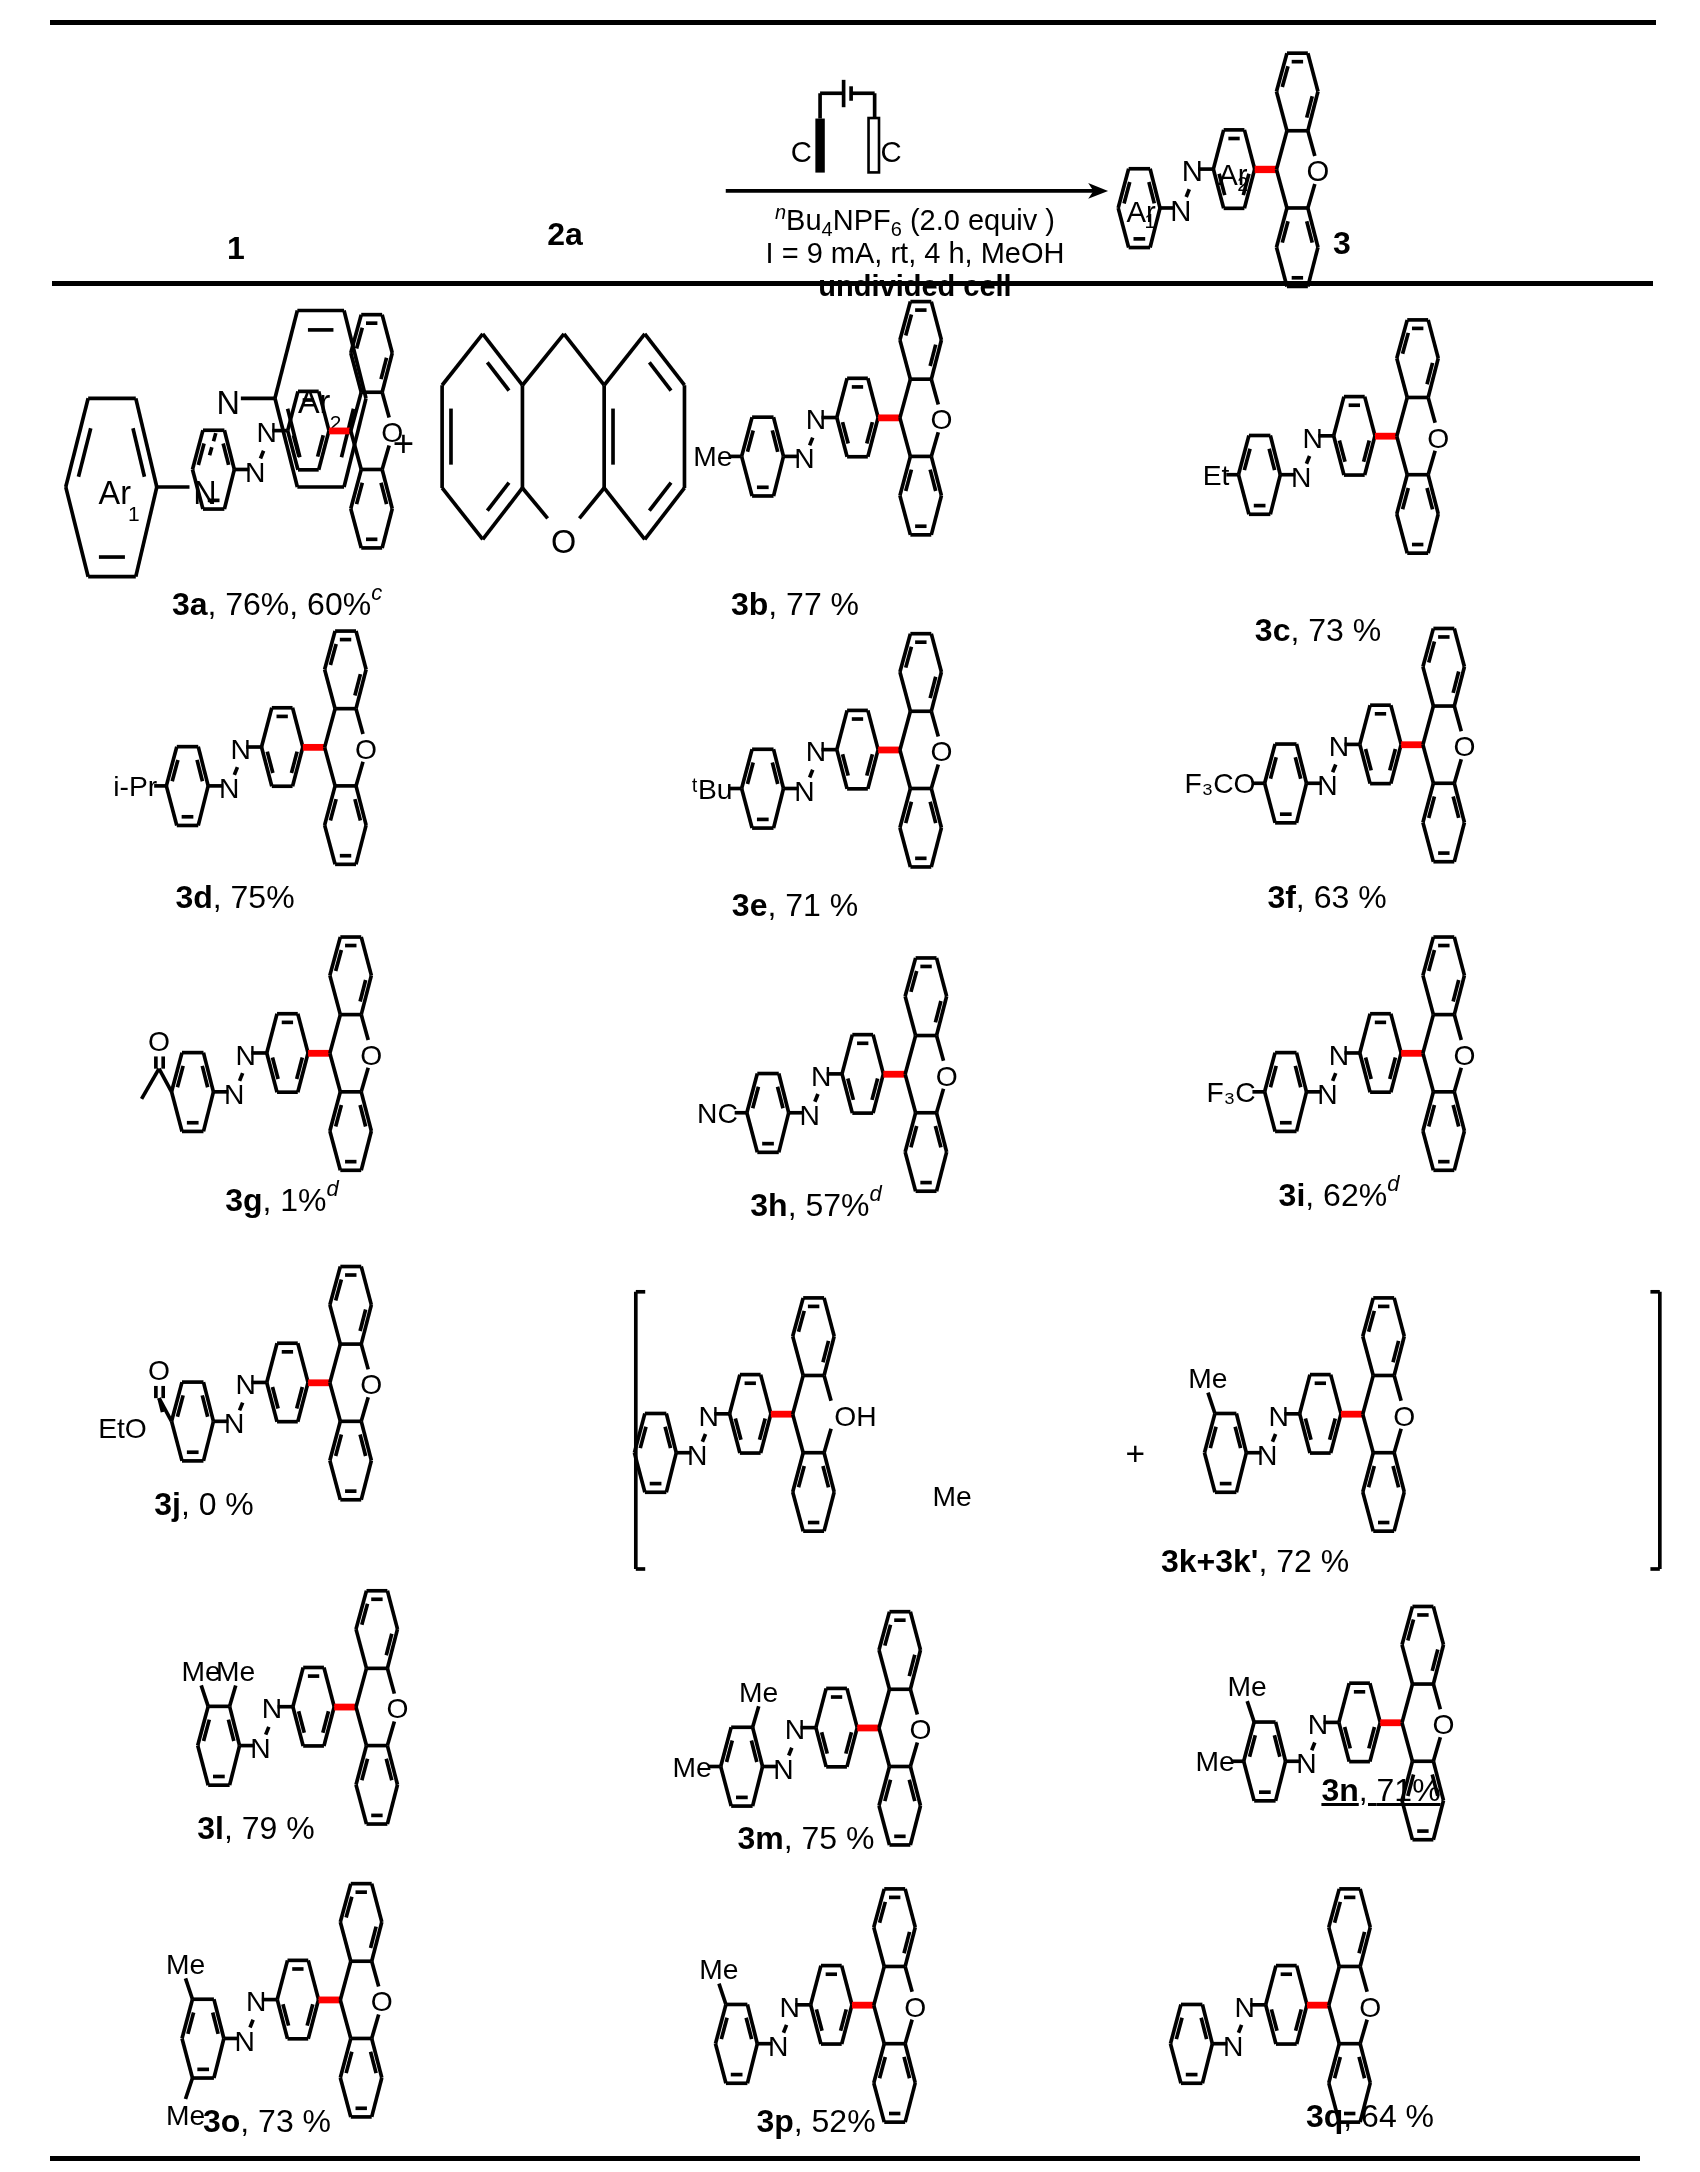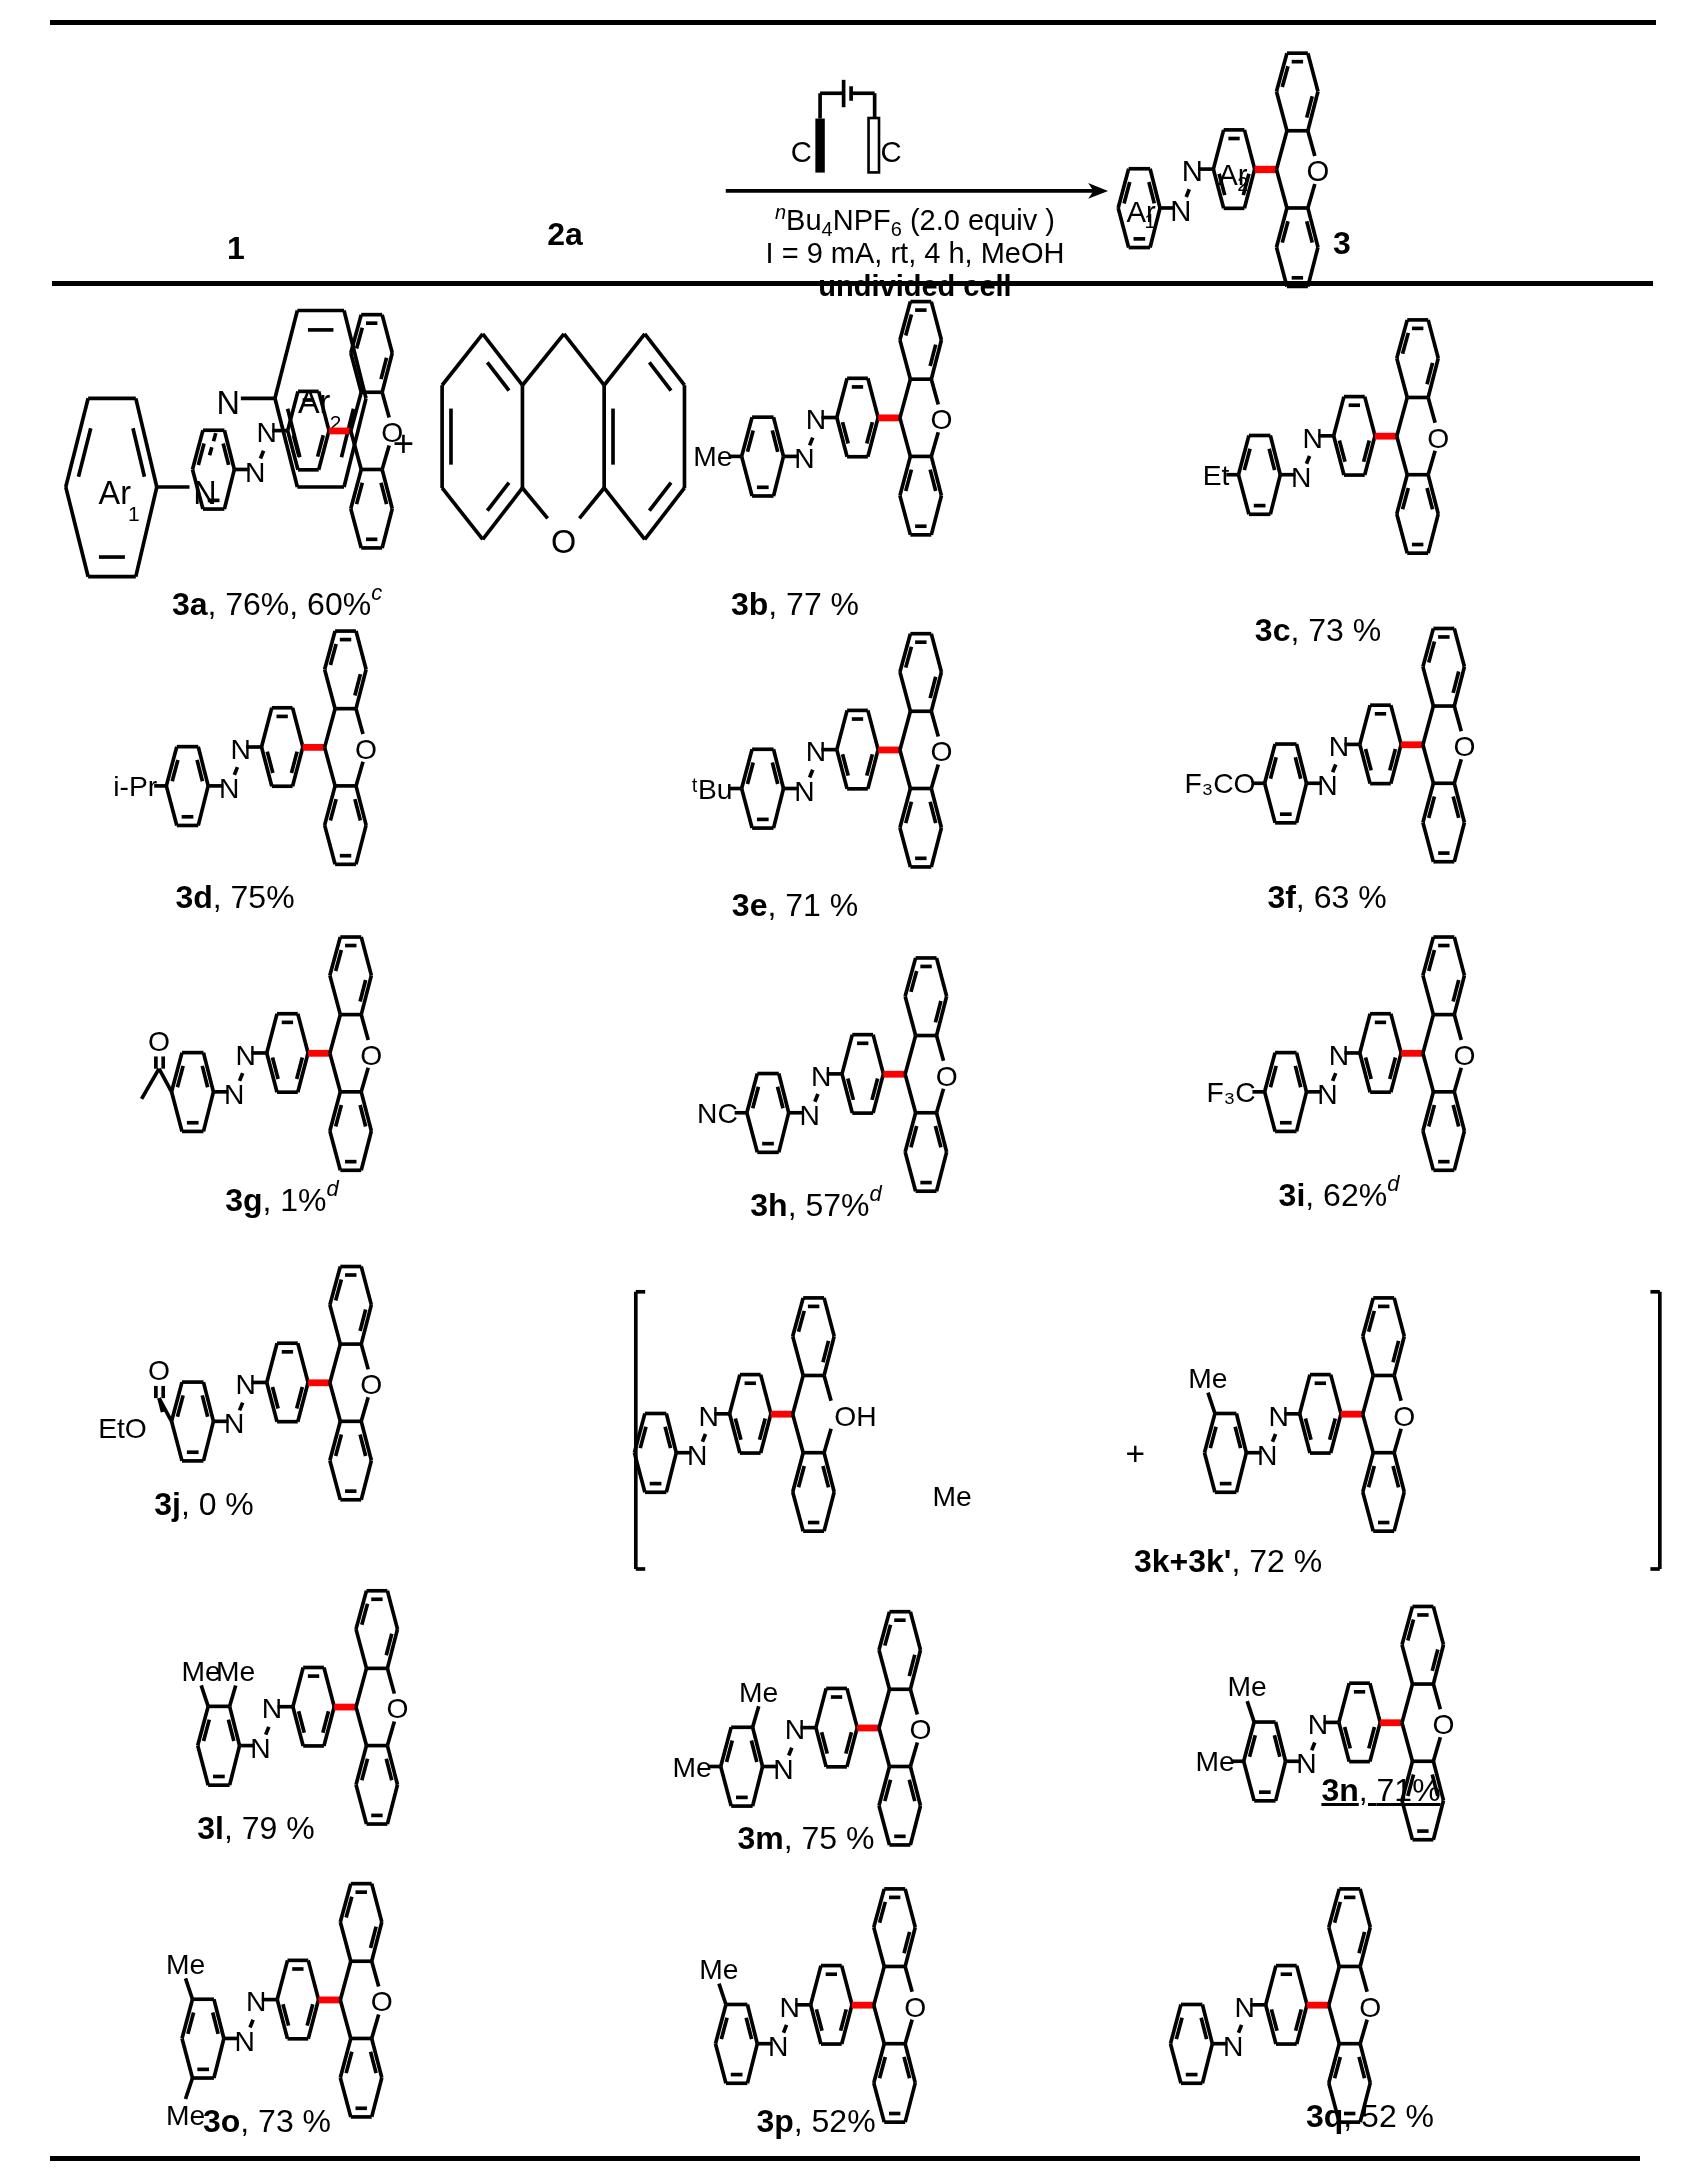--- a/index.html
+++ b/index.html
@@ -1266,22 +1266,22 @@
       <div class="lbl" style="left: 277px; top: 586px;"><b>3a</b><span>, </span><span>76%, 60%</span><sup>c</sup></div>
       <div class="lbl" style="left: 795px; top: 586px;"><b>3b</b><span>, </span><span>77 %</span></div>
       <div class="lbl" style="left: 1318px; top: 612px;"><b>3c</b><span>, </span><span>73 %</span></div>
       <div class="lbl" style="left: 235px; top: 879px;"><b>3d</b><span>, </span><span>75%</span></div>
       <div class="lbl" style="left: 795px; top: 879px; margin-top: 8px;"><b>3e</b><span>, </span><span>71 %</span></div>
       <div class="lbl" style="left: 1318px; top: 879px; margin-left: 9px;"><b>3f</b><span>, </span><span>63 %</span></div>
       <div class="lbl" style="left: 282px; top: 1182px;"><b>3g</b><span>, </span><span>1%</span><sup>d</sup></div>
       <div class="lbl" style="left: 816px; top: 1187px;"><b>3h</b><span>, </span><span>57%</span><sup>d</sup></div>
       <div class="lbl" style="left: 1339px; top: 1177px;"><b>3i</b><span>, </span><span>62%</span><sup>d</sup></div>
       <div class="lbl" style="left: 204px; top: 1486px;"><b>3j</b><span>, </span><span>0 %</span></div>
-      <div class="lbl" style="left: 1228px; top: 1543px; text-align: right;"><b>3k+3k'</b><span>, </span><span>72 %</span></div>
+      <div class="lbl" style="left: 1255px; top: 1543px; text-align: right;"><b>3k+3k'</b><span>, </span><span>72 %</span></div>
       <div class="lbl" style="left: 256px; top: 1810px;"><b>3l</b><span>, </span><span>79 %</span></div>
       <div class="lbl" style="left: 806px; top: 1820px;"><b>3m</b><span>, </span><span>75 %</span></div>
       <div class="lbl" style="left: 1381px; top: 1772px; text-decoration: underline;"><b>3n</b><span>, </span><span>71%</span></div>
       <div class="lbl" style="left: 267px; top: 2103px;"><b>3o</b><span>, </span><span>73 %</span></div>
       <div class="lbl" style="left: 816px; top: 2103px;"><b>3p</b><span>, </span><span>52%</span></div>
-      <div class="lbl" style="left: 1370px; top: 2098px;"><b>3q</b><span>, </span><span>52 %</span></div>
+      <div class="lbl" style="left: 1370px; top: 2098px;"><b>3q</b><span>, </span><span>64 %</span></div>
     </div>
 </div>
 
 
 </body></html>

